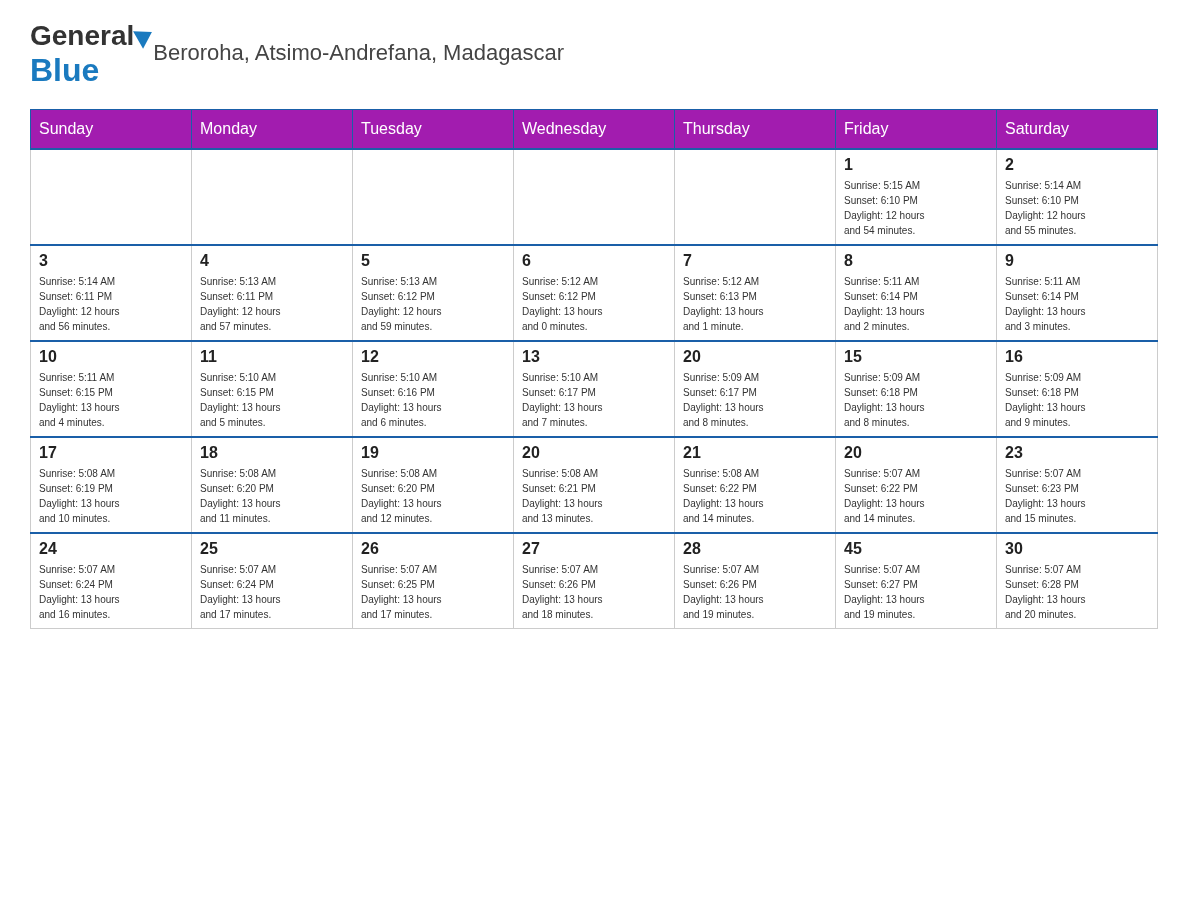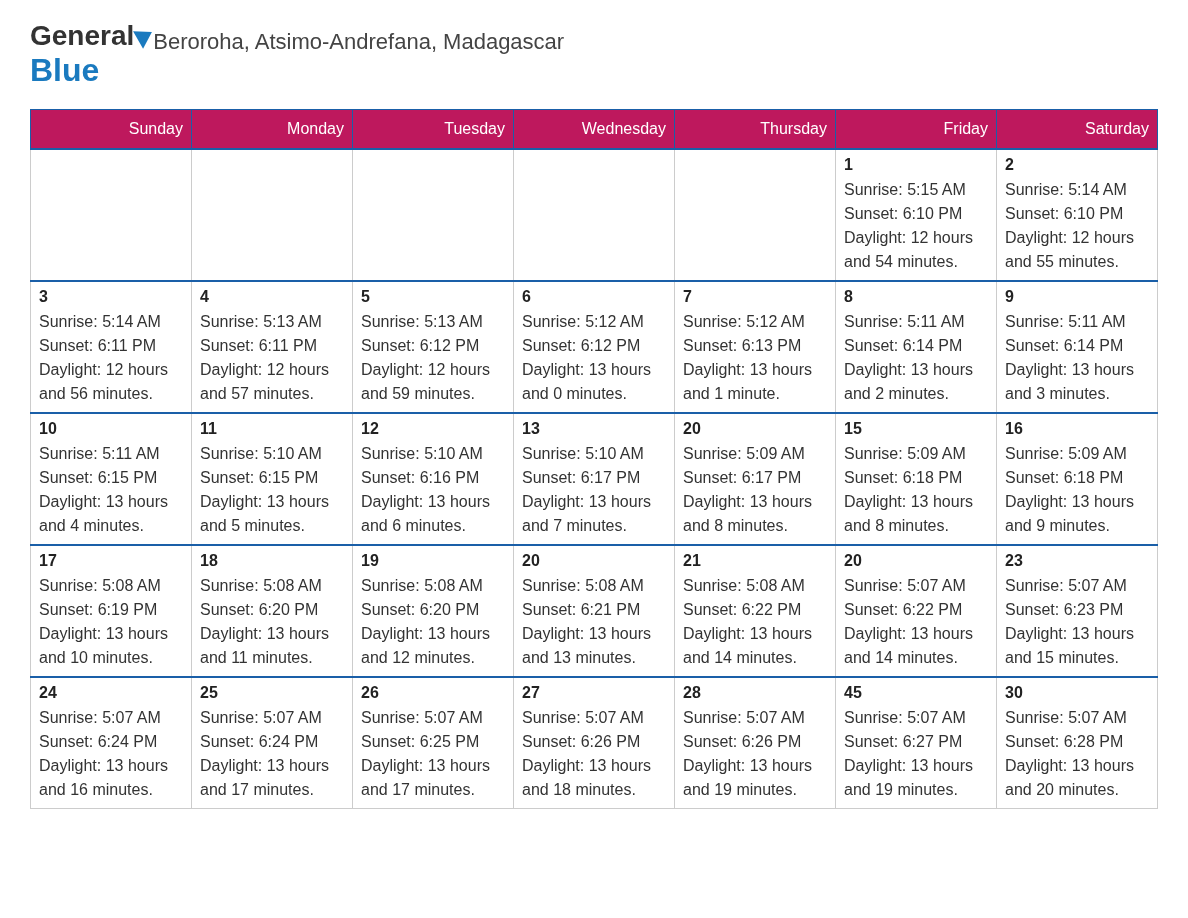--- a/index.html
+++ b/index.html
@@ -20,32 +20,32 @@
     }
     .month-title {
       font-size: 52px;
       font-weight: bold;
       color: #222;
       line-height: 1.1;
     }
     .location-title {
       font-size: 22px;
       color: #444;
-      margin-top: 9px;
+      margin-top: 20px;
     }
     .calendar {
       width: 100%;
       border-collapse: collapse;
       border: 1px solid #aaa;
     }
     .calendar th {
-      background-color: #be185d;
+      background-color: #a21caf;
       color: #fff;
       padding: 10px 8px;
-      text-align: right;
+      text-align: left;
       font-size: 16px;
       font-weight: normal;
       border: 1px solid #1a5fa8;
     }
     .calendar td {
       border: 1px solid #ccc;
       vertical-align: top;
       padding: 6px 8px;
       width: 14.28%;
       min-height: 110px;
@@ -54,21 +54,21 @@
       border-top: 2px solid #1a5fa8;
     }
     .day-number {
       font-size: 16px;
       font-weight: bold;
       color: #222;
       display: block;
       margin-bottom: 4px;
     }
     .day-info {
-      font-size: 16px;
+      font-size: 10px;
       color: #333;
       line-height: 1.5;
     }
     .empty-cell {
       background: #fff;
     }
     .logo-wrapper {
       display: flex;
       flex-direction: column;
     }

